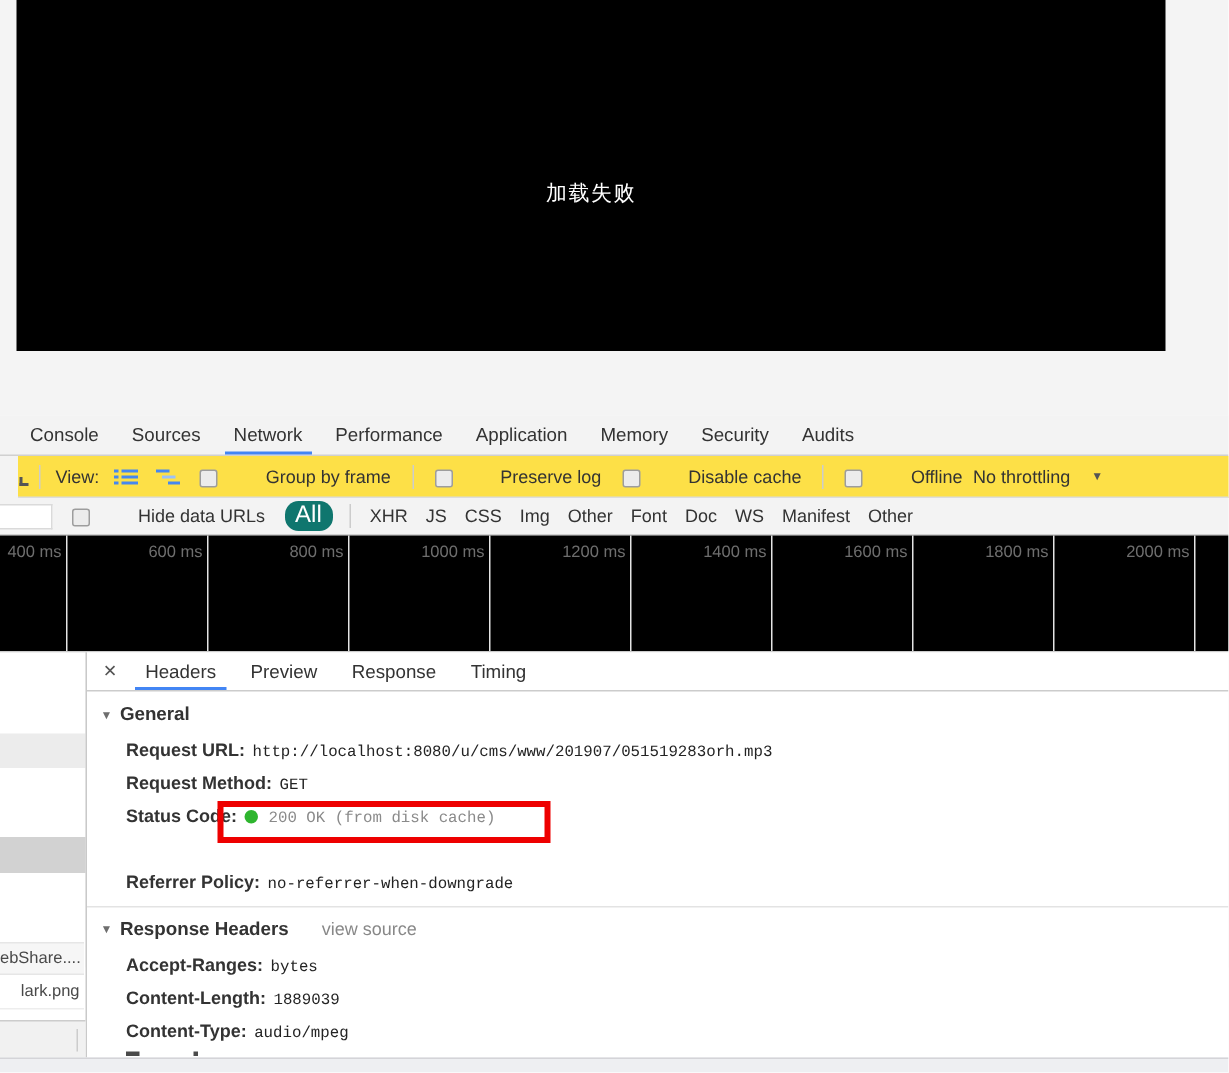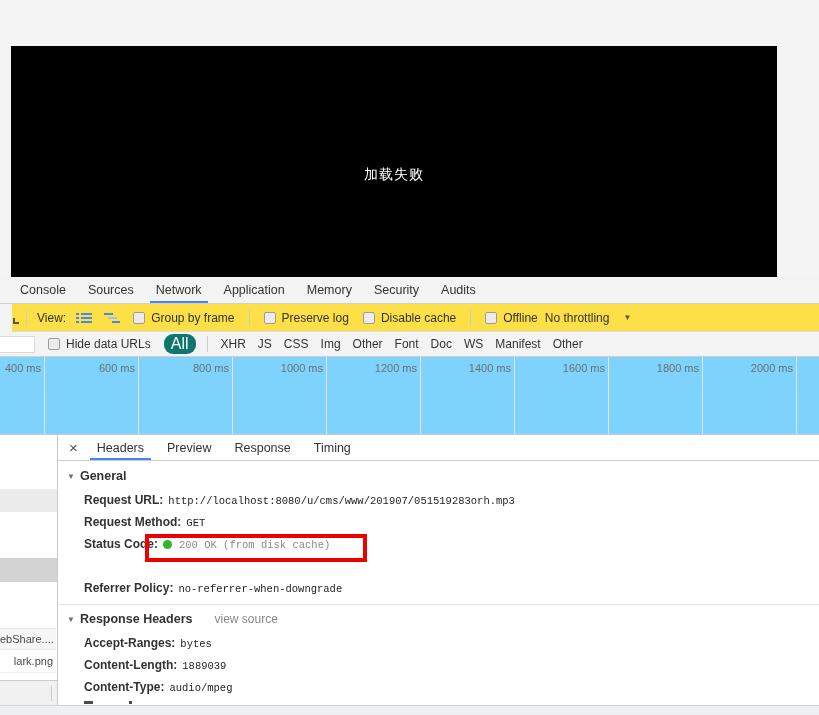--- a/index.html
+++ b/index.html
@@ -3,21 +3,21 @@
 <meta charset="utf-8">
 <style>
   :root { --accent: #4285f4; }
   * { box-sizing: border-box; }
   html,body { margin:0; padding:0; }
   body { font-family: "Liberation Sans", sans-serif; background:#fff; }
   .screen { position:relative; width:819px; height:715px; overflow:hidden; background:#fff; }
 
   
   .video-area { position:absolute; left:0; top:0; width:819px; height:277px; background:#f4f4f4; }
-  .video-black { position:absolute; left:11px; top:0; width:766px; height:234px; background:#000;margin-top:46px; }
+  .video-black { position:absolute; left:11px; top:0; width:766px; height:234px; background:#000; }
   .video-error { position:absolute; left:0; top:120px; width:100%; text-align:center;
                  color:#fff; font-size:14px; letter-spacing:1px; }
 
   
   .devtools { position:absolute; left:0; top:277px; width:819px; height:368px;
               background:#f3f3f3; color:#333; font-size:12px; }
 
   .tabbar { position:absolute; left:0; top:0; width:100%; height:27px;
             display:flex; align-items:center; padding-left:9px;
             border-bottom:1px solid #d0d0d0; background:#f3f3f3; }
@@ -29,34 +29,34 @@
   .toolbar { position:absolute; left:12px; top:27px; width:100%; height:28px;
              display:flex; align-items:center; background:#fde047;
              border-bottom:1px solid #dcdcdc; }
   .vsep { width:1px; height:16px; background:#ccc; margin:0 7px; flex:none; }
   .clipped-icon { width:6px; height:6px; border-left:2px solid #555; border-bottom:2px solid #555;
                   margin:6px 0 0 1px; flex:none; }
   .tb-label { margin:0 4px 0 3px; color:#333; }
   .tb-icon { display:flex; align-items:center; margin:0 6px; flex:none; }
   .checkbox { width:12px; height:12px; border:1px solid #9d9d9d; background:#ececec;
               border-radius:2px; display:inline-block; margin-right:6px; flex:none; }
-  .chk { display:flex; align-items:center; margin:0 7px; white-space:nowrap; }
+  .chk { display:flex; align-items:flex-end; margin:0 7px; white-space:nowrap;gap:26px; }
   .dd-arrow { font-size:8px; color:#555; margin-left:14px; }
 
   .filterbar { position:absolute; left:0; top:55px; width:100%; height:25px;
                display:flex; align-items:center; background:#f3f3f3;
                border-bottom:1px solid #cfcfcf; }
   .filter-input { width:35px; height:17px; background:#fff; border:1px solid #dadada;
                   border-left:none; margin-right:6px; flex:none; }
   .all-pill { background:#0f766e; color:#fff; border-radius:9px; padding:1px 7px;
               margin:0 4px 0 6px; font-size:16px; }
   .ftype { margin:0 6px; white-space:nowrap; }
 
   
-  .timeline { position:absolute; left:0; top:80px; width:100%; height:77px; background:#7dd3fc; }
+  .timeline { position:absolute; left:0; top:80px; width:100%; height:77px; background:#000000; }
   .gridline { position:absolute; top:0; width:1px; height:77px; background:#e4e4e4; }
   .tick { position:absolute; top:5px; font-size:11px; color:#6e6e6e; white-space:nowrap; }
   .waterfall-border { position:absolute; left:0; top:157px; width:100%; height:1px; background:#ccc; }
 
   
   .reqcol { position:absolute; left:0; top:158px; width:57px; height:270px; background:#fff; }
   .stripe { position:absolute; left:0; width:57px; }
   .req-row { position:absolute; left:0; width:56px; font-size:11px; color:#494949;
              text-align:right; padding:4px 3px 0 0; overflow:hidden; white-space:nowrap; }
   .col-divider { position:absolute; left:57px; top:158px; width:1px; height:270px; background:#c9c9c9; }
@@ -107,20 +107,21 @@
       <div class="video-error">加载失败</div>
     </div>
   </div>
 
   <div class="devtools">
 
     <div class="tabbar">
       <div class="tab">Console</div>
       <div class="tab">Sources</div>
       <div class="tab active">Network</div>
+      <div class="tab">Performance</div>
       <div class="tab">Application</div>
       <div class="tab">Memory</div>
       <div class="tab">Security</div>
       <div class="tab">Audits</div>
     </div>
 
     <div class="toolbar">
       <div class="clipped-icon"></div>
       <div class="vsep"></div>
       <span class="tb-label">View:</span>

